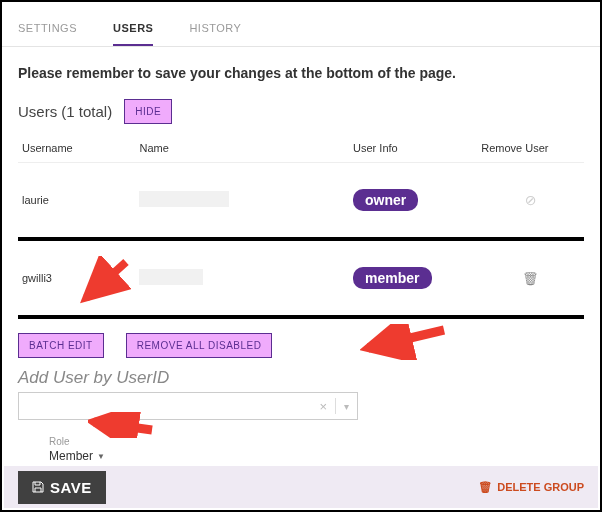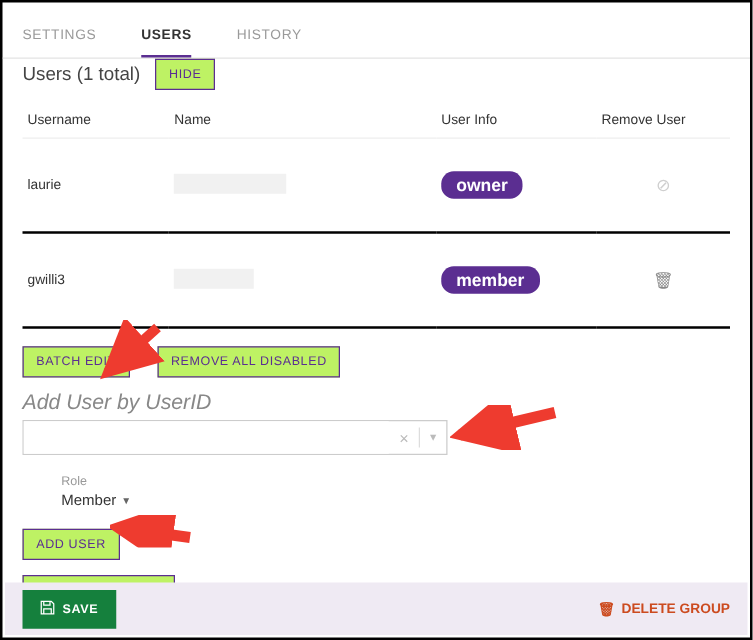--- a/index.html
+++ b/index.html
@@ -4,24 +4,24 @@
 <style>
   * { box-sizing: border-box; margin: 0; padding: 0; }
   body { font-family: Arial, Helvetica, sans-serif; font-size: 12px; color: #333; background: #fff; width: 602px; height: 512px; overflow: hidden; border: 2px solid #000; position: relative; }
   .content { padding: 0 16px; }
   .tabs { display: flex; gap: 36px; padding: 20px 16px 0 16px; border-bottom: 1px solid #e4e4e4; }
   .tab { font-size: 11px; letter-spacing: 0.5px; color: #9a9a9a; padding-bottom: 10px; cursor: pointer; border-bottom: 2px solid transparent; }
   .tab.active { color: #333; font-weight: 700; border-bottom: 2px solid #5b2e91; }
   .notice { font-weight: 700; font-size: 14px; margin: 18px 0 18px 0; }
   .section-head { display: flex; align-items: center; gap: 12px; margin-bottom: 10px; }
   .section-title { font-size: 15px; color: #444; }
-  .btn-outline { border: 1px solid #5b2e91; color: #5b2e91; background: #bef264; font-size: 10px; letter-spacing: 0.5px; padding: 6px 10px; cursor: pointer; }
+  .btn-outline { border: 1px solid #5b2e91; color: #5b2e91; background: #f0abfc; font-size: 10px; letter-spacing: 0.5px; padding: 6px 10px; cursor: pointer; }
   .table { width: 100%; border-collapse: collapse; }
   .table th { text-align: left; font-weight: 400; font-size: 11px; color: #333; padding: 8px 4px; border-bottom: 1px solid #eee; }
-  .table td { padding: 26px 4px; border-bottom: 2px solid #000000; font-size: 11px; color: #333; vertical-align: middle; }
+  .table td { padding: 26px 4px; border-bottom: 4px solid #000000; font-size: 11px; color: #333; vertical-align: middle; }
   .col-username { width: 110px; }
   .col-name { width: 200px; }
   .col-info { width: 120px; text-align: left; }
   .col-remove { width: 100px; text-align: center; }
   .name-placeholder { display: inline-block; width: 90px; height: 16px; background: #f1f1f1; }
   .badge { display: inline-block; background: #5b2e91; color: #fff; border-radius: 10px; font-size: 14px; font-weight: 700; padding: 3px 12px; }
   .icon-trash { color: #888; font-size: 13px; cursor: pointer; }
   .icon-disabled { color: #cfcfcf; font-size: 14px; }
   .action-row { display: flex; gap: 22px; margin: 14px 0 10px 0; }
   .field-label { font-size: 17px; color: #888; margin-bottom: 4px; display: block; font-style: italic; }
@@ -31,35 +31,36 @@
   .select-divider { width: 1px; height: 16px; background: #ddd; }
   .select-caret { color: #bbb; padding: 0 8px; font-size: 10px; }
   .role-block { margin-top: 16px; margin-left: 31px; }
   .role-label { font-size: 10px; color: #999; }
   .role-select { display: inline-flex; align-items: center; gap: 4px; font-size: 12px; color: #333; margin-top: 2px; cursor: pointer; }
   .role-select .caret { font-size: 8px; color: #666; }
   .add-user { margin-top: 16px; }
   .export-row { margin-top: 12px; }
   .btn-export { display: inline-flex; align-items: center; gap: 6px; }
   .footer { position: absolute; left: 2px; right: 2px; bottom: 2px; height: 42px; background: #efeaf3; display: flex; align-items: center; justify-content: space-between; padding: 0 14px; }
-  .btn-save { background: #15803d; color: #fff; border: none; padding: 8px 14px; font-size: 10px; font-weight: 700; letter-spacing: 0.5px; display: inline-flex; align-items: center; gap: 6px; cursor: pointer; }
+  .btn-save { background: #404040; color: #fff; border: none; padding: 8px 14px; font-size: 15px; font-weight: 700; letter-spacing: 0.5px; display: inline-flex; align-items: center; gap: 6px; cursor: pointer; }
   .delete-group { color: #cc4b1f; font-size: 11px; font-weight: 700; display: inline-flex; align-items: center; gap: 5px; cursor: pointer; }
   .arrow { position: absolute; pointer-events: none; }
   .arrow svg { display: block; }
 </style>
 </head>
 <body>
 
 <div class="tabs">
   <div class="tab">SETTINGS</div>
   <div class="tab active">USERS</div>
   <div class="tab">HISTORY</div>
 </div>
 
 <div class="content">
+  <p class="notice">Please remember to save your changes at the bottom of the page.</p>
 
   <div class="section-head">
     <span class="section-title">Users (1 total)</span>
     <button class="btn-outline">HIDE</button>
   </div>
 
   <table class="table">
     <thead>
       <tr>
         <th class="col-username">Username</th>

